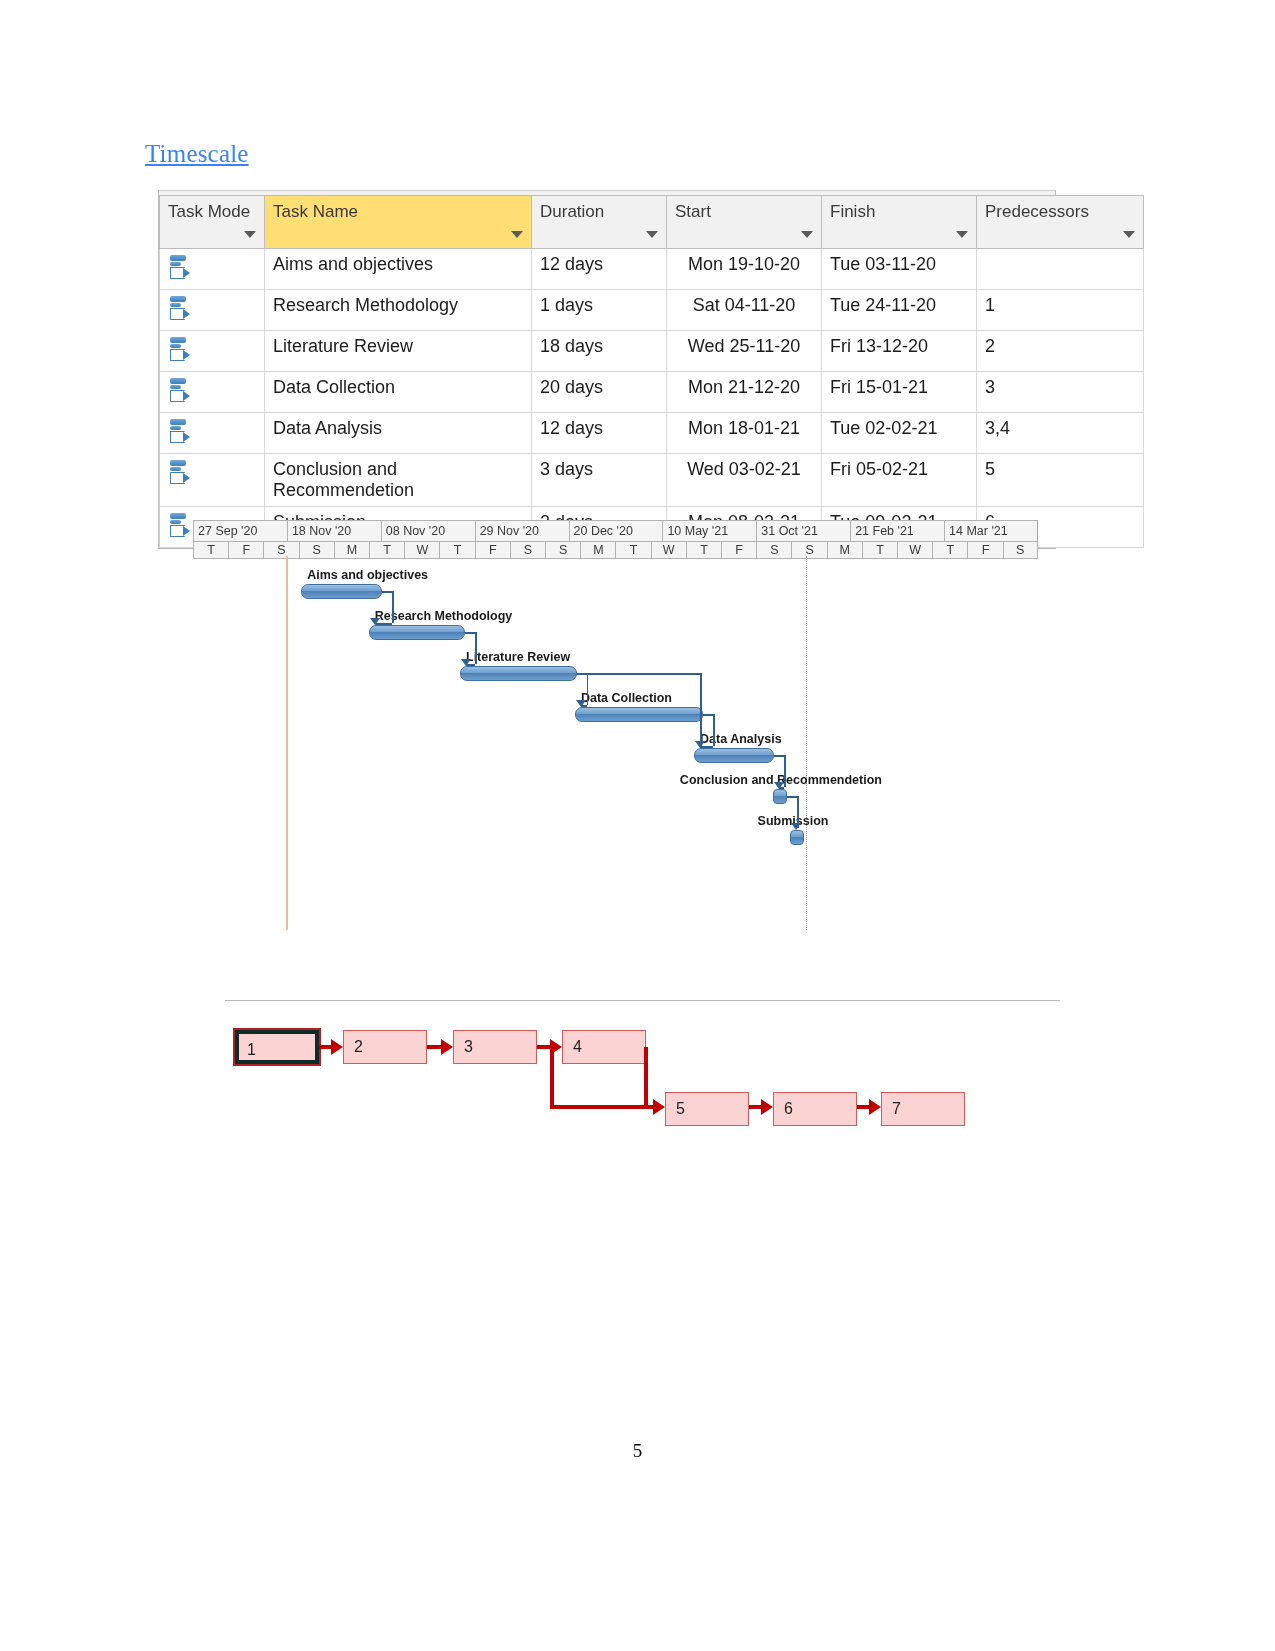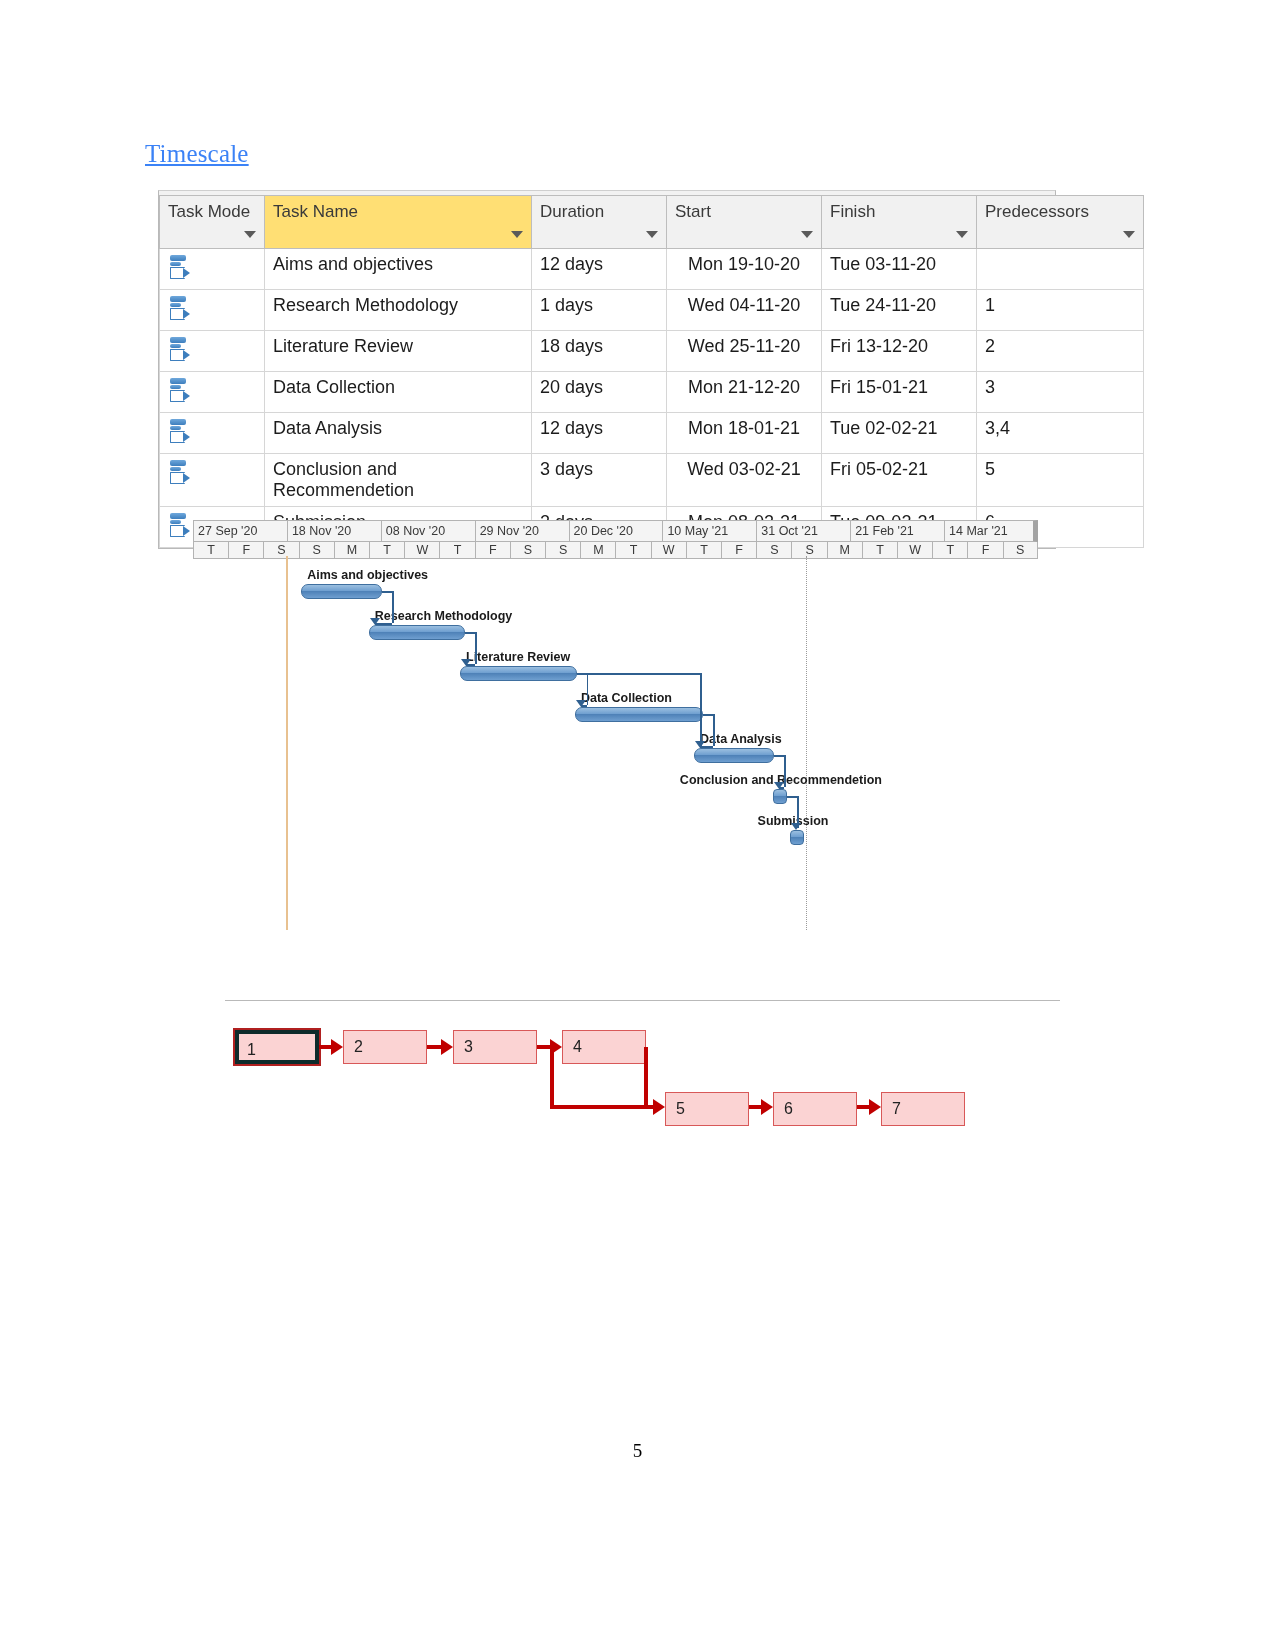--- a/index.html
+++ b/index.html
@@ -141,21 +141,21 @@
     background: #f4f4f4;
     font-size: 12.5px;
     color: #3a3a3a;
     padding: 2px 0 18px 4px;
     height: 16px;
     line-height: 16px;
     box-sizing: border-box;
     overflow: hidden;
     white-space: nowrap;
   }
-  .ts-month:last-child { border-right: 5px solid #a3a3a3; }
+  .ts-month:last-child { border-right: 1px solid #a3a3a3; }
   .ts-day {
     border: 1px solid #b3b3b3;
     border-right: none;
     border-top: none;
     background: #f4f4f4;
     font-size: 12.5px;
     color: #3a3a3a;
     height: 17px;
     line-height: 17px;
     text-align: center;
@@ -322,21 +322,21 @@
           <td class="c-mode">
             <span class="mode-icon">
               <span class="bar1"></span>
               <span class="bar2"></span>
               <span class="arrow"></span>
               <span class="arrowhead"></span>
             </span>
           </td>
           <td class="c-name">Research Methodology</td>
           <td class="c-dur">1 days</td>
-          <td class="c-start">Wed 04-11-20</td>
+          <td class="c-start">Sat 04-11-20</td>
           <td class="c-fin">Tue 24-11-20</td>
           <td class="c-pred">1</td>
         </tr>
         <tr>
           <td class="c-mode">
             <span class="mode-icon">
               <span class="bar1"></span>
               <span class="bar2"></span>
               <span class="arrow"></span>
               <span class="arrowhead"></span>

